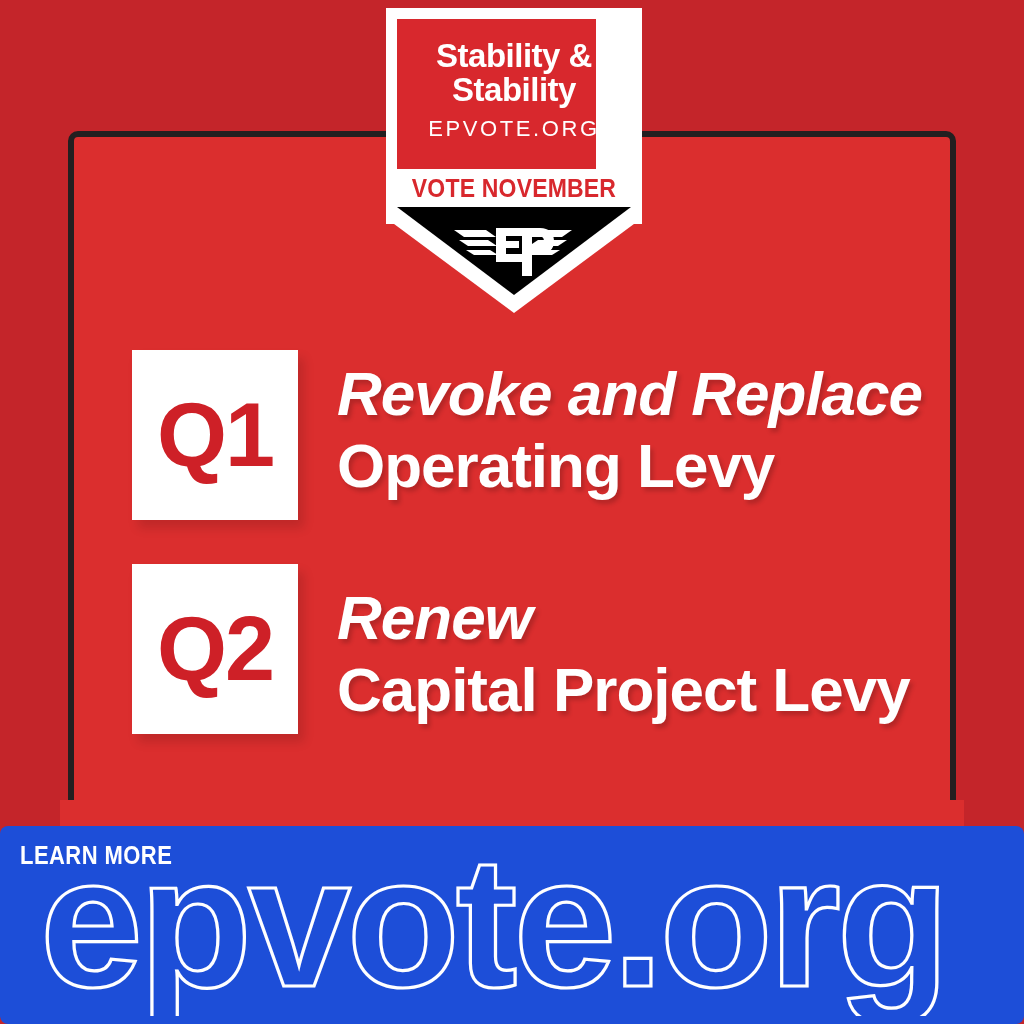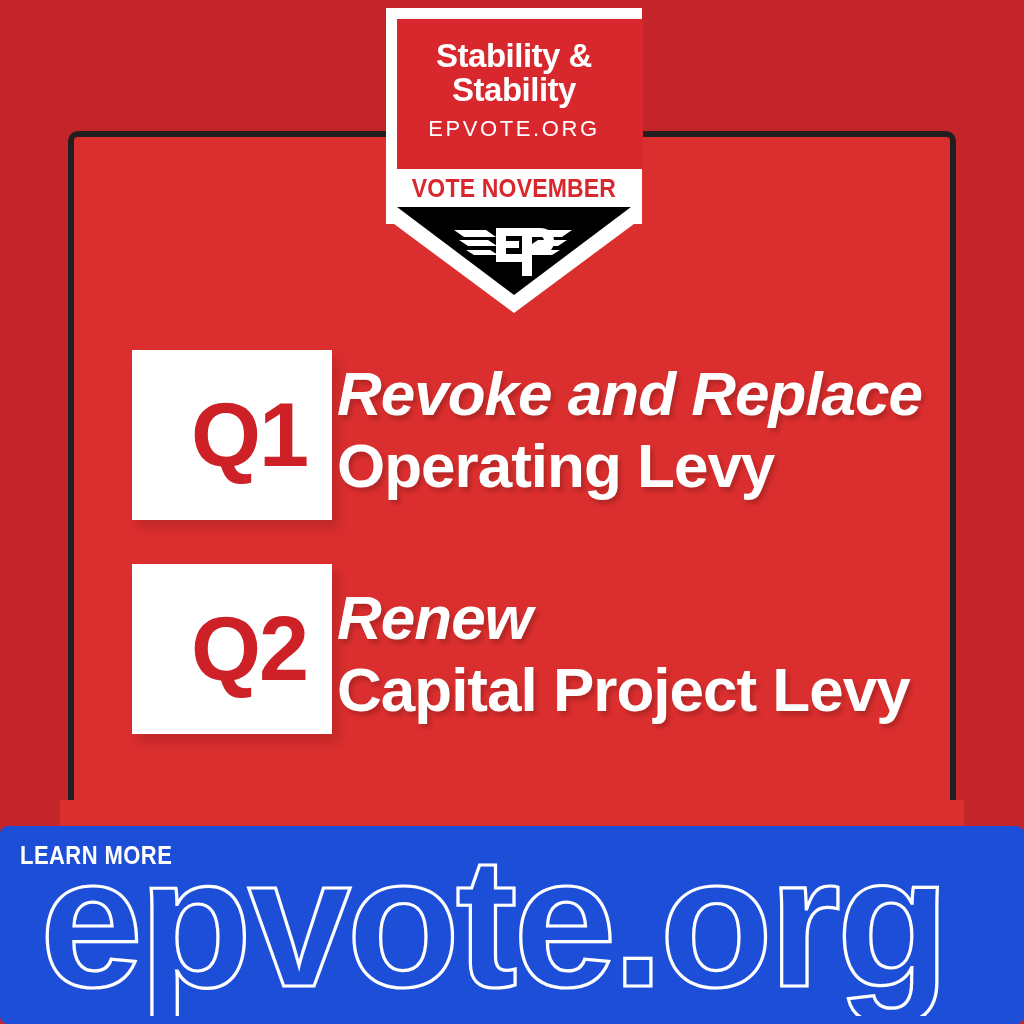--- a/index.html
+++ b/index.html
@@ -68,21 +68,21 @@
     top: 210px;
     width: 256px;
     height: 95px;
     background: #FFFFFF;
     clip-path: polygon(0 0, 256px 0, 128px 95px);
   }
   .badge-red {
     position: absolute;
     left: 11px;
     top: 11px;
-    width: 246px;
+    width: 199px;
     height: 150px;
     background: #D8282D;
     box-sizing: border-box;
   }
   .badge-black {
     position: absolute;
     left: 11px;
     top: 199px;
     width: 234px;
     height: 88px;
@@ -146,21 +146,20 @@
     position: absolute;
     left: 0;
     top: 0;
     width: 166px;
     height: 170px;
     background: #FFFFFF;
     box-shadow: 6px 8px 10px rgba(0,0,0,0.13);
     display: flex;
     align-items: center;
     justify-content: center;
-    padding-left: 34px;
   }
   .qbox-label {
     color: #CE2027;
     font-weight: bold;
     font-size: 90px;
     line-height: 90px;
     letter-spacing: -2px;
   }
   .qtext {
     position: absolute;

